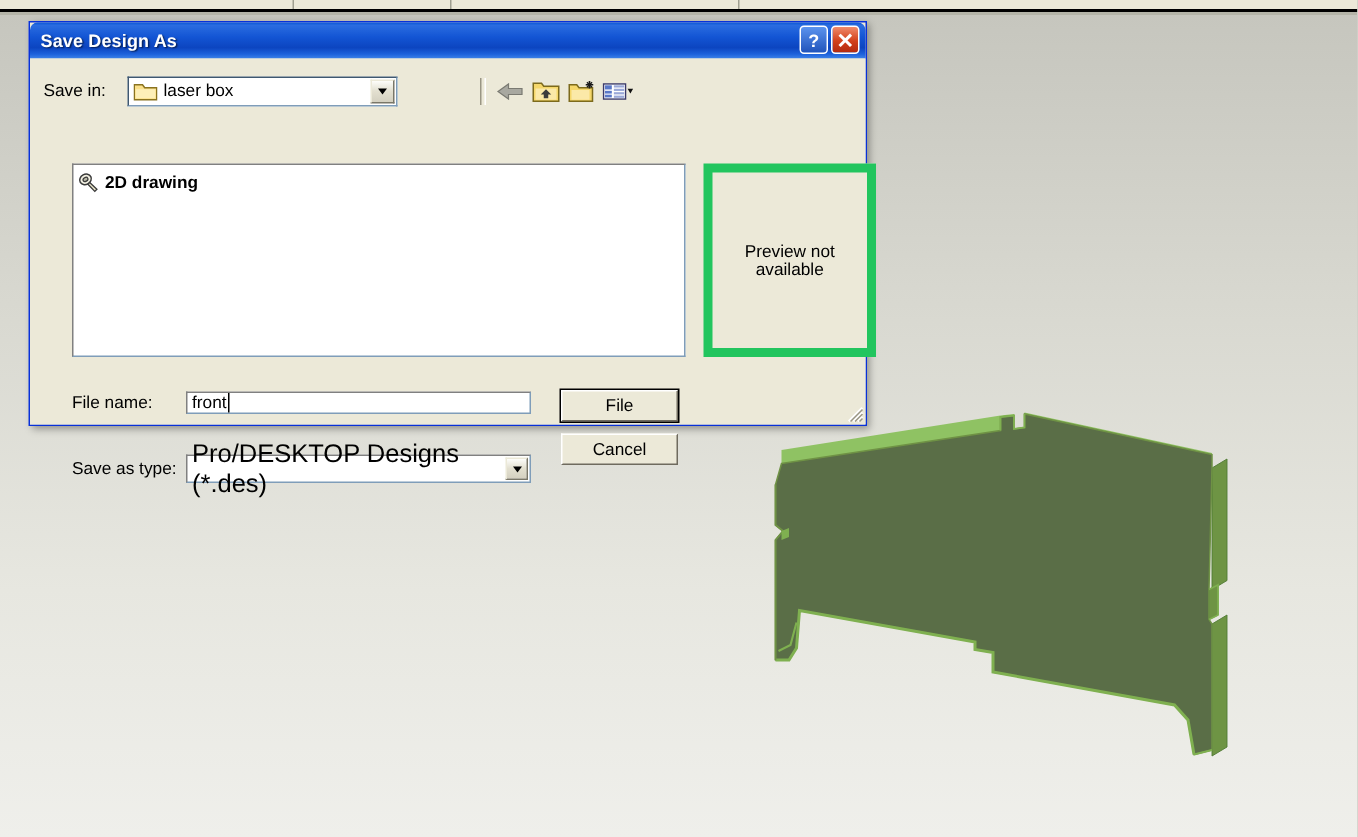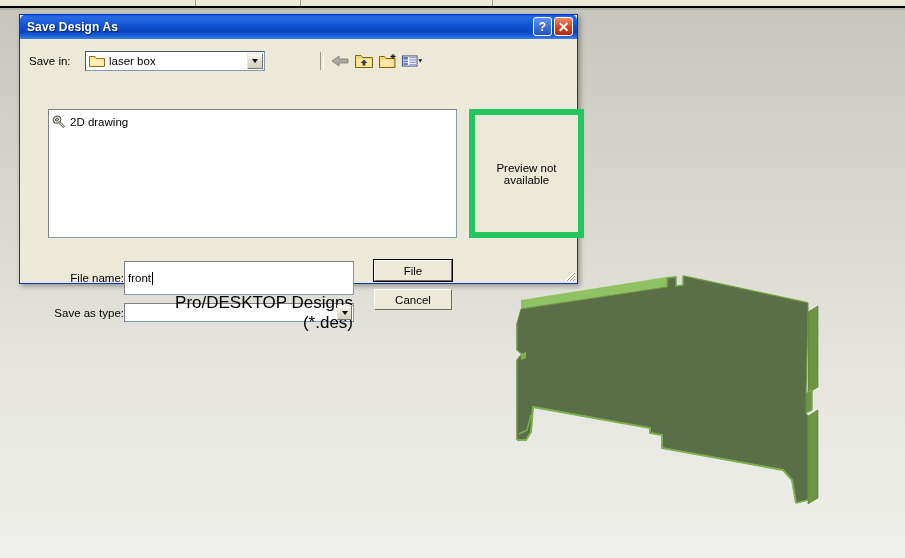--- a/index.html
+++ b/index.html
@@ -202,20 +202,21 @@
     border-top-color: #808080;
     border-left-color: #808080;
     box-sizing: border-box;
     padding: 4px 3px;
   }
   .file-item {
     display: flex;
     align-items: center;
     height: 16px;
     gap: 3px;
+    font-weight: bold;
   }
   .file-item .fname {
     font-size: 11.5px;
     color: #000;
   }
 
   
   .preview {
     position: absolute;
     left: 449px; top: 70px;
@@ -232,33 +233,32 @@
     font-size: 11.5px;
     color: #000;
     text-align: center;
   }
 
   
   .field-row {
     position: absolute;
     display: flex;
     align-items: center;
-    text-align: right;
   }
   .row-fname { left: 28px; top: 222px; }
   .row-ftype { left: 28px; top: 264px; }
 
   .field-label {
     width: 76px;
     font-size: 11.5px;
     color: #000;
   }
   .textbox {
     width: 230px;
-    height: 34px;
+    height: 15px;
     background: #ffffff;
     border: 1px solid #7f9db9;
     border-top-color: #808080;
     border-left-color: #808080;
     box-sizing: border-box;
     display: flex;
     align-items: center;
     padding-left: 3px;
     font-size: 11.5px;
     color: #000;

